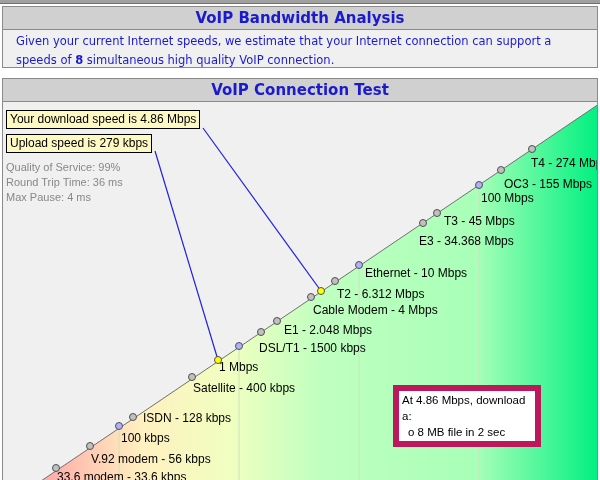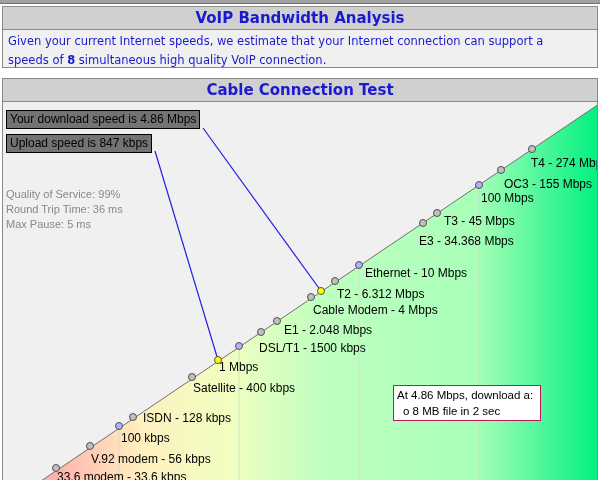--- a/index.html
+++ b/index.html
@@ -1,43 +1,43 @@
 <!DOCTYPE html>
 <html><head>
 <meta charset="utf-8">
 <style>
   html, body { margin:0; padding:0; }
   body { width:600px; height:480px; overflow:hidden; background:#ffffff; font-family:"DejaVu Sans", sans-serif; position:relative; }
   .topline { position:absolute; left:0; top:0; width:600px; height:3px; background:#a0a0a0; border-bottom:1px solid #707070; }
   .panel { position:absolute; left:2px; width:596px; border:1px solid #8a8a8a; background:#f0f0f0; box-sizing:border-box; }
   .panel-head { background:#d0d0d0; color:#1a1ad0; font-weight:bold; font-size:15px; text-align:center; height:22px; line-height:22px; border-bottom:1px solid #8a8a8a; }
   #p1 { top:6px; height:62px; }
-  .panel-body { color:#1a1ad0; font-size:11.5px; line-height:19px; padding:2px 0 0 5px; }
+  .panel-body { color:#1a1ad0; font-size:11.5px; line-height:19px; padding:2px 0 0 5px;margin-left:8px; }
   #p2 { top:78px; height:404px; overflow:hidden; }
   .chart { position:absolute; left:0; top:23px; }
-  .tbox { position:absolute; background:#737373; border:1px solid #000; font-family:"Liberation Sans", sans-serif; font-size:12px; color:#000; padding:1px 3px; line-height:15px; white-space:nowrap; }
-  .stats { position:absolute; left:3px; top:108px; font-family:"Liberation Sans", sans-serif; font-size:11px; color:#888; line-height:15px; }
-  .dlbox { position:absolute; left:390px; top:306px; width:148px; background:#fff; border:1px solid #be185d; font-family:"Liberation Sans", sans-serif; font-size:11.5px; line-height:16px; padding:1px 3px; box-sizing:border-box; }
+  .tbox { position:absolute; background:#fef9c3; border:1px solid #000; font-family:"Liberation Sans", sans-serif; font-size:12px; color:#000; padding:1px 3px; line-height:15px; white-space:nowrap; }
+  .stats { position:absolute; left:3px; top:81px; font-family:"Liberation Sans", sans-serif; font-size:11px; color:#888; line-height:15px; }
+  .dlbox { position:absolute; left:390px; top:306px; width:148px; background:#fff; border:6px solid #be185d; font-family:"Liberation Sans", sans-serif; font-size:11.5px; line-height:16px; padding:1px 3px; box-sizing:border-box; }
   .dlbox .it { padding-left:6px; }
 </style>
 </head>
 <body>
 
 <div class="topline"></div>
 
 <div class="panel" id="p1">
   <div class="panel-head">VoIP Bandwidth Analysis</div>
   <div class="panel-body">
     <div>Given your current Internet speeds, we estimate that your Internet connection can support a</div>
     <div><span>speeds of </span><b>8</b><span> simultaneous high quality VoIP connection.</span></div>
   </div>
 </div>
 
 <div class="panel" id="p2">
-  <div class="panel-head">Cable Connection Test</div>
+  <div class="panel-head">VoIP Connection Test</div>
 
   <svg class="chart" width="596" height="380" viewBox="0 0 596 380">
     <defs>
       <linearGradient id="g" x1="0" y1="0" x2="1" y2="0">
         <stop offset="0" stop-color="#ffa8a8"></stop>
         <stop offset="0.18" stop-color="#fff0c0"></stop>
         <stop offset="0.34" stop-color="#f0ffc0"></stop>
         <stop offset="0.5" stop-color="#c0ffc0"></stop>
         <stop offset="0.78" stop-color="#a8ffb8"></stop>
         <stop offset="1" stop-color="#00f080"></stop>
@@ -90,25 +90,25 @@
       <text x="362" y="175">Ethernet - 10 Mbps</text>
       <text x="416" y="143">E3 - 34.368 Mbps</text>
       <text x="441" y="123">T3 - 45 Mbps</text>
       <text x="478" y="100">100 Mbps</text>
       <text x="501" y="86">OC3 - 155 Mbps</text>
       <text x="528" y="65">T4 - 274 Mbps</text>
     </g>
   </svg>
 
   <div class="tbox" style="left:3px; top:31px;">Your download speed is 4.86 Mbps</div>
-  <div class="tbox" style="left:3px; top:55px;">Upload speed is 847 kbps</div>
+  <div class="tbox" style="left:3px; top:55px;">Upload speed is 279 kbps</div>
 
   <div class="stats">
     <div>Quality of Service: 99%</div>
     <div>Round Trip Time: 36 ms</div>
-    <div>Max Pause: 5 ms</div>
+    <div>Max Pause: 4 ms</div>
   </div>
 
   <div class="dlbox">
     <div>At 4.86 Mbps, download a:</div>
     <div class="it">o 8 MB file in 2 sec</div>
   </div>
 </div>
 
 </body></html>

